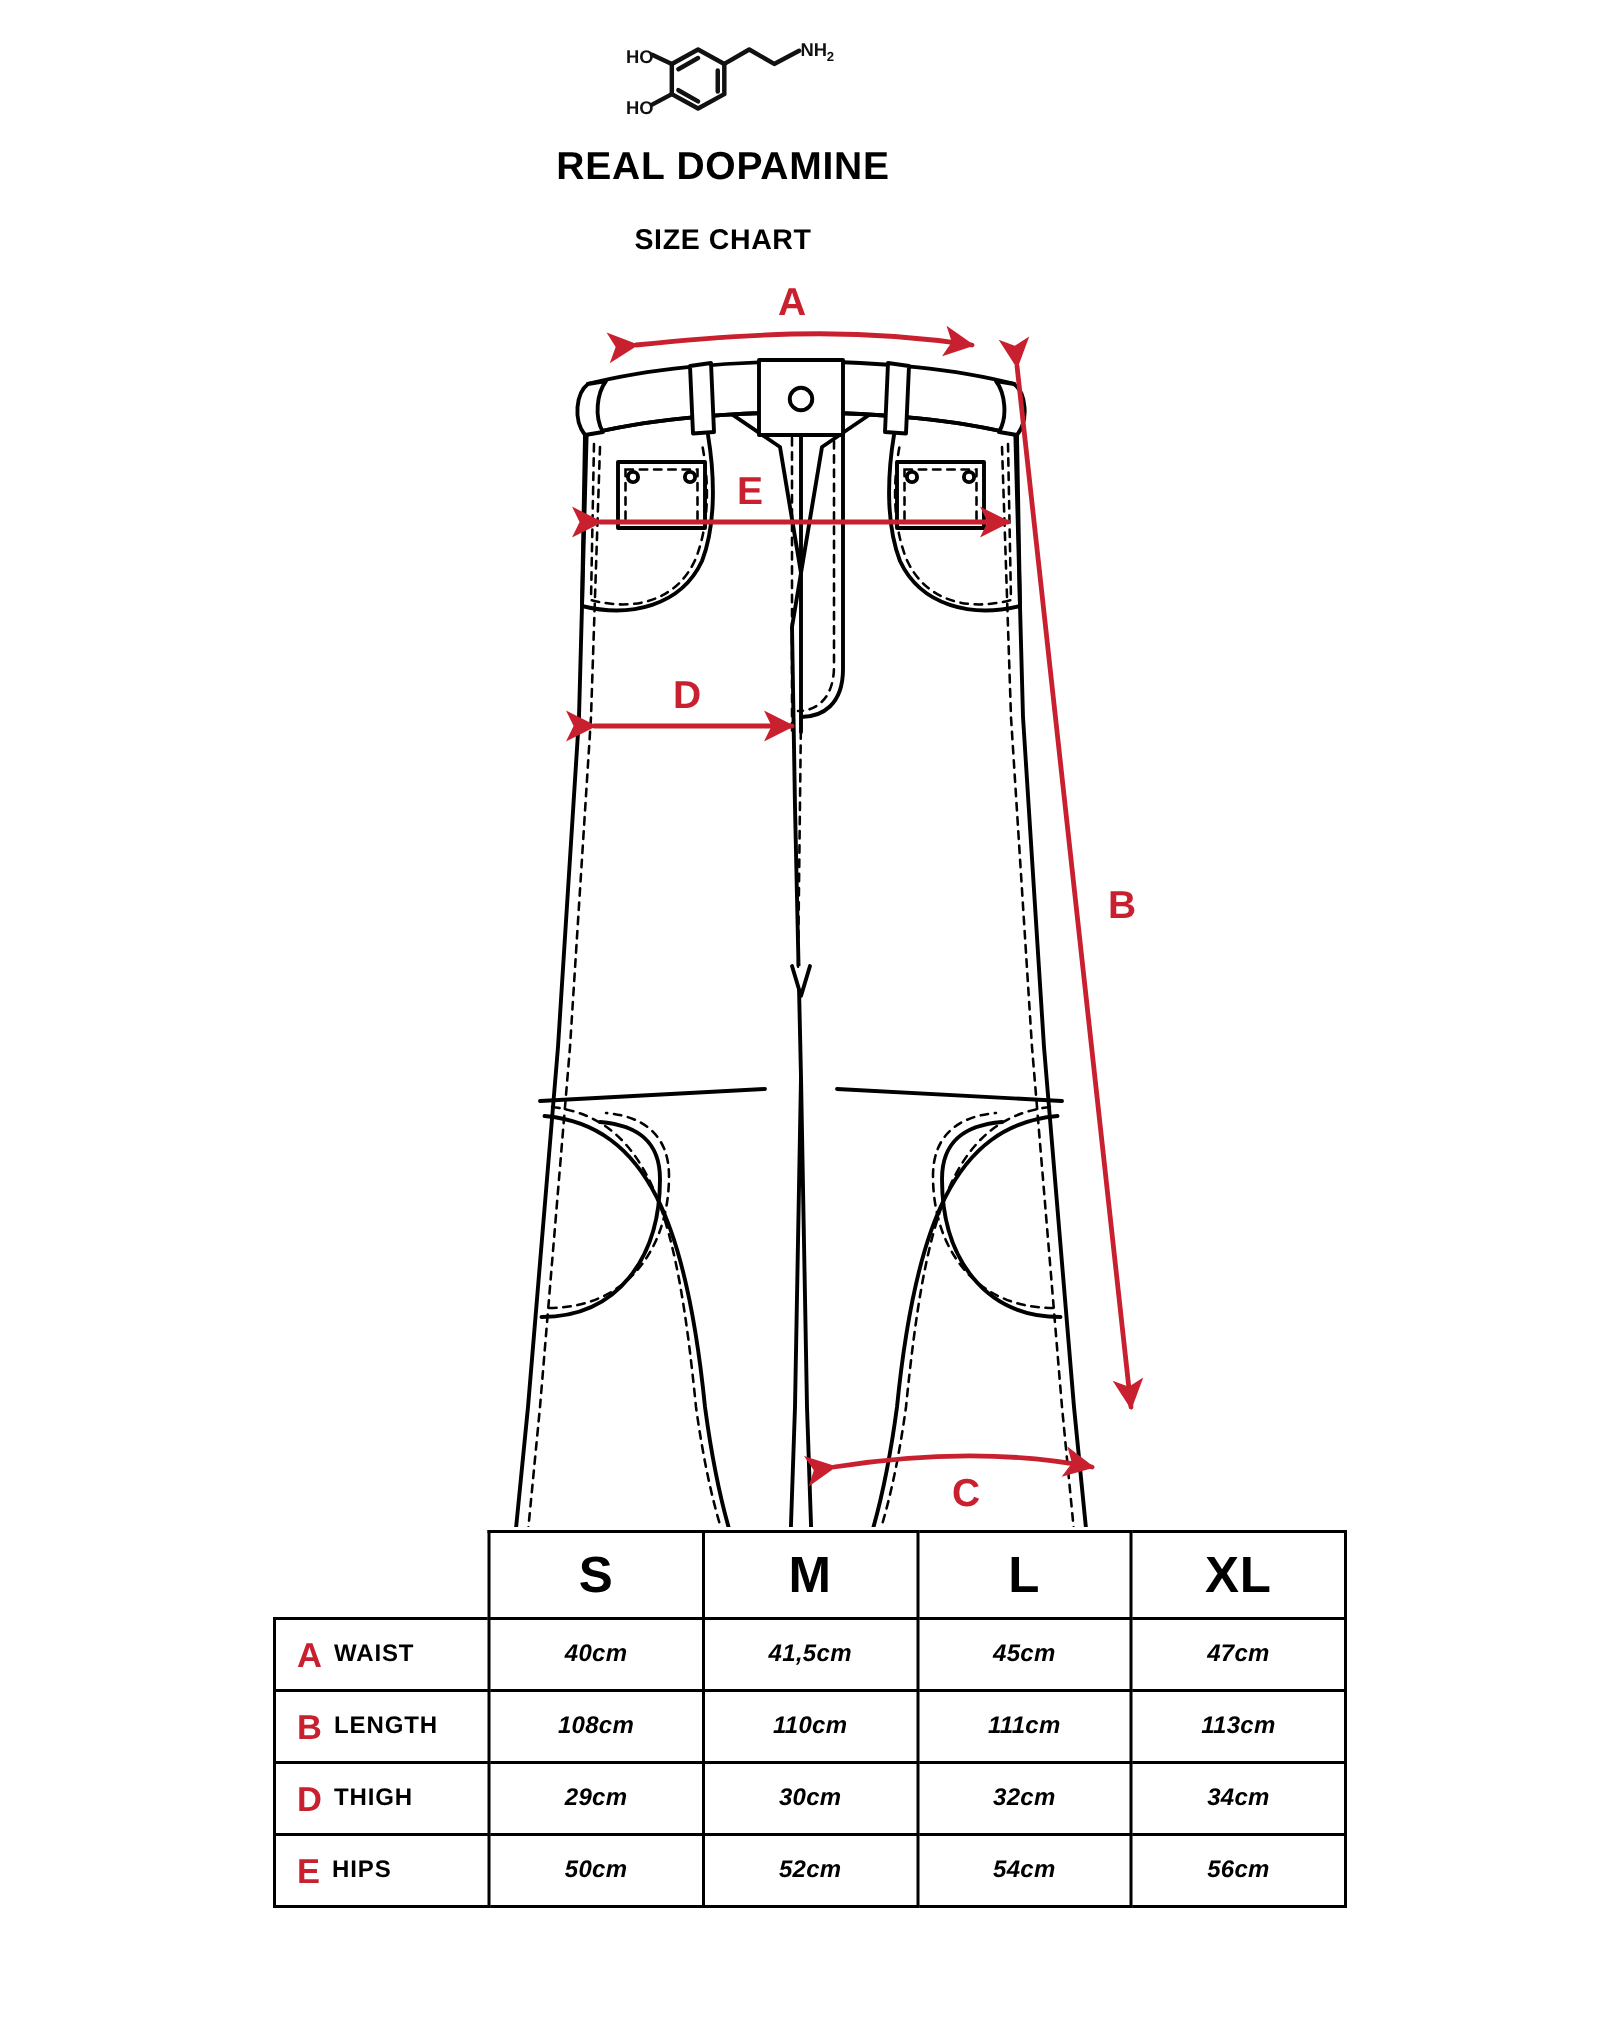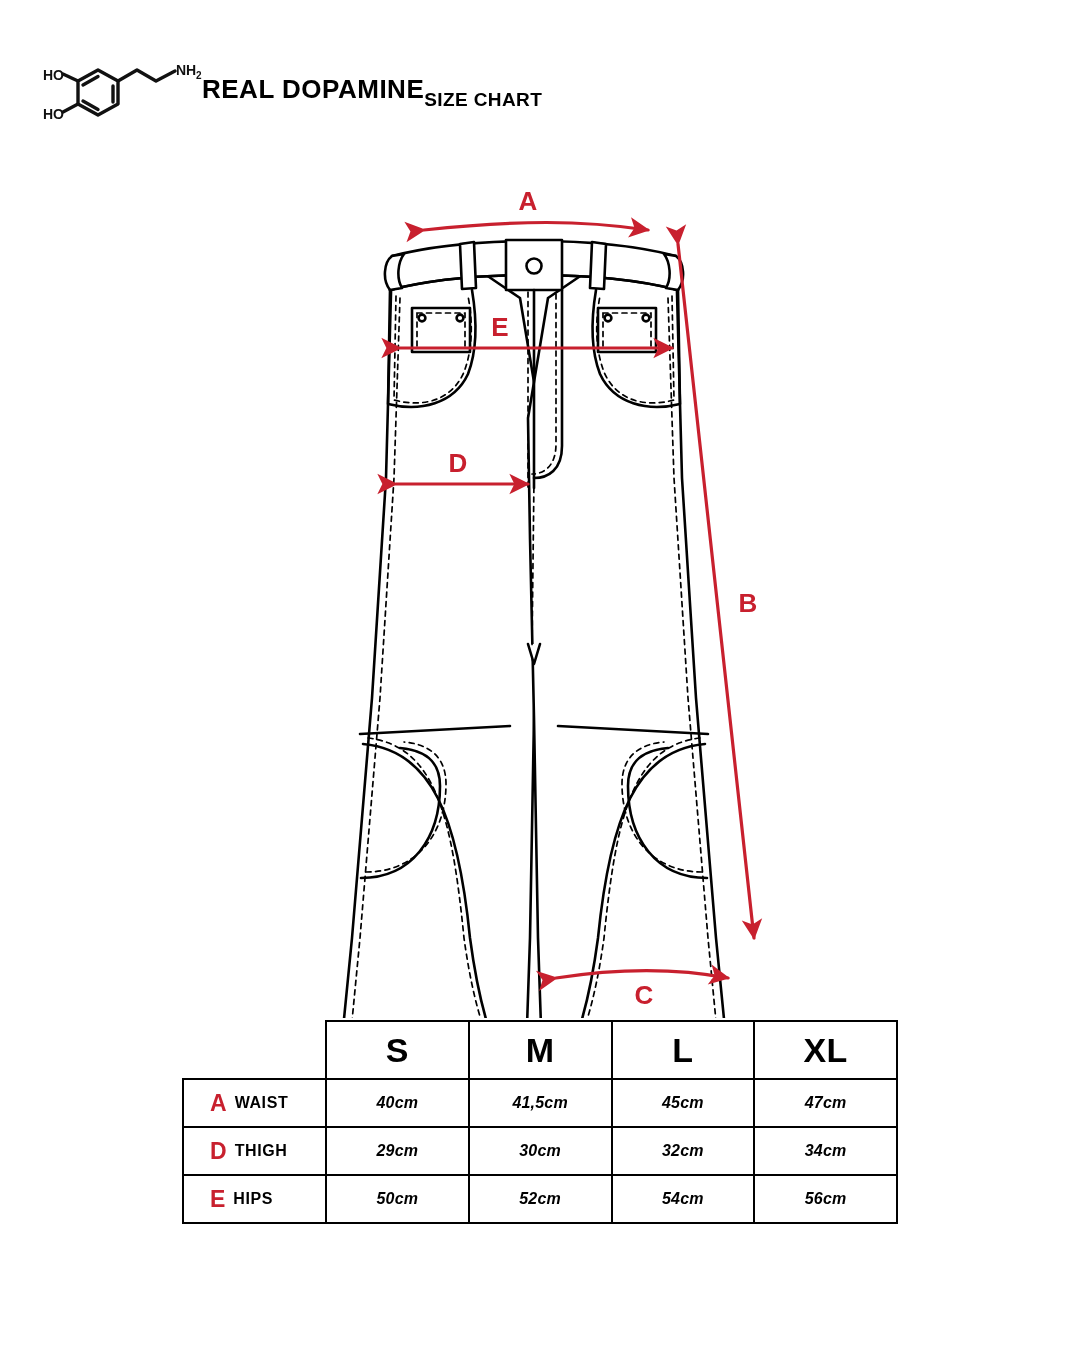--- a/index.html
+++ b/index.html
@@ -17,23 +17,22 @@
   }
 
   
   #brand-header {
     position: absolute;
     top: 0;
     left: 0;
     width: 964px;
     height: 170px;
     display: flex;
-    flex-direction: row;
+    flex-direction: column;
     align-items: center;
-    padding-left: 32px;
   }
   #molecule-icon {
     margin-top: 26px;
     width: 170px;
     height: 72px;
     display: block;
   }
   #brand-name {
     margin-top: 8px;
     font-size: 26px;
@@ -85,21 +84,21 @@
   }
   table#size-table thead th.size-head {
     height: 56px;
     font-size: 34px;
     font-weight: bold;
     letter-spacing: 0.5px;
   }
   table#size-table tbody td.label-cell {
     height: 46px;
     text-align: left;
-    padding-left: 26px;
+    padding-left: 14px;
     white-space: nowrap;
     margin-top: 32px;
   }
   .row-letter {
     color: #C8202E;
     font-size: 23px;
     font-weight: bold;
     display: inline-block;
     vertical-align: middle;
     margin-right: 8px;
@@ -270,20 +269,29 @@
         <td class="label-cell">
           <span class="row-letter">A</span><span class="row-label">WAIST</span>
         </td>
         <td class="value-cell">40cm</td>
         <td class="value-cell">41,5cm</td>
         <td class="value-cell">45cm</td>
         <td class="value-cell">47cm</td>
       </tr>
       <tr>
         <td class="label-cell">
+          <span class="row-letter">B</span><span class="row-label">LENGTH</span>
+        </td>
+        <td class="value-cell">108cm</td>
+        <td class="value-cell">110cm</td>
+        <td class="value-cell">111cm</td>
+        <td class="value-cell">113cm</td>
+      </tr>
+      <tr>
+        <td class="label-cell">
           <span class="row-letter">D</span><span class="row-label">THIGH</span>
         </td>
         <td class="value-cell">29cm</td>
         <td class="value-cell">30cm</td>
         <td class="value-cell">32cm</td>
         <td class="value-cell">34cm</td>
       </tr>
       <tr>
         <td class="label-cell">
           <span class="row-letter">E</span><span class="row-label">HIPS</span>

